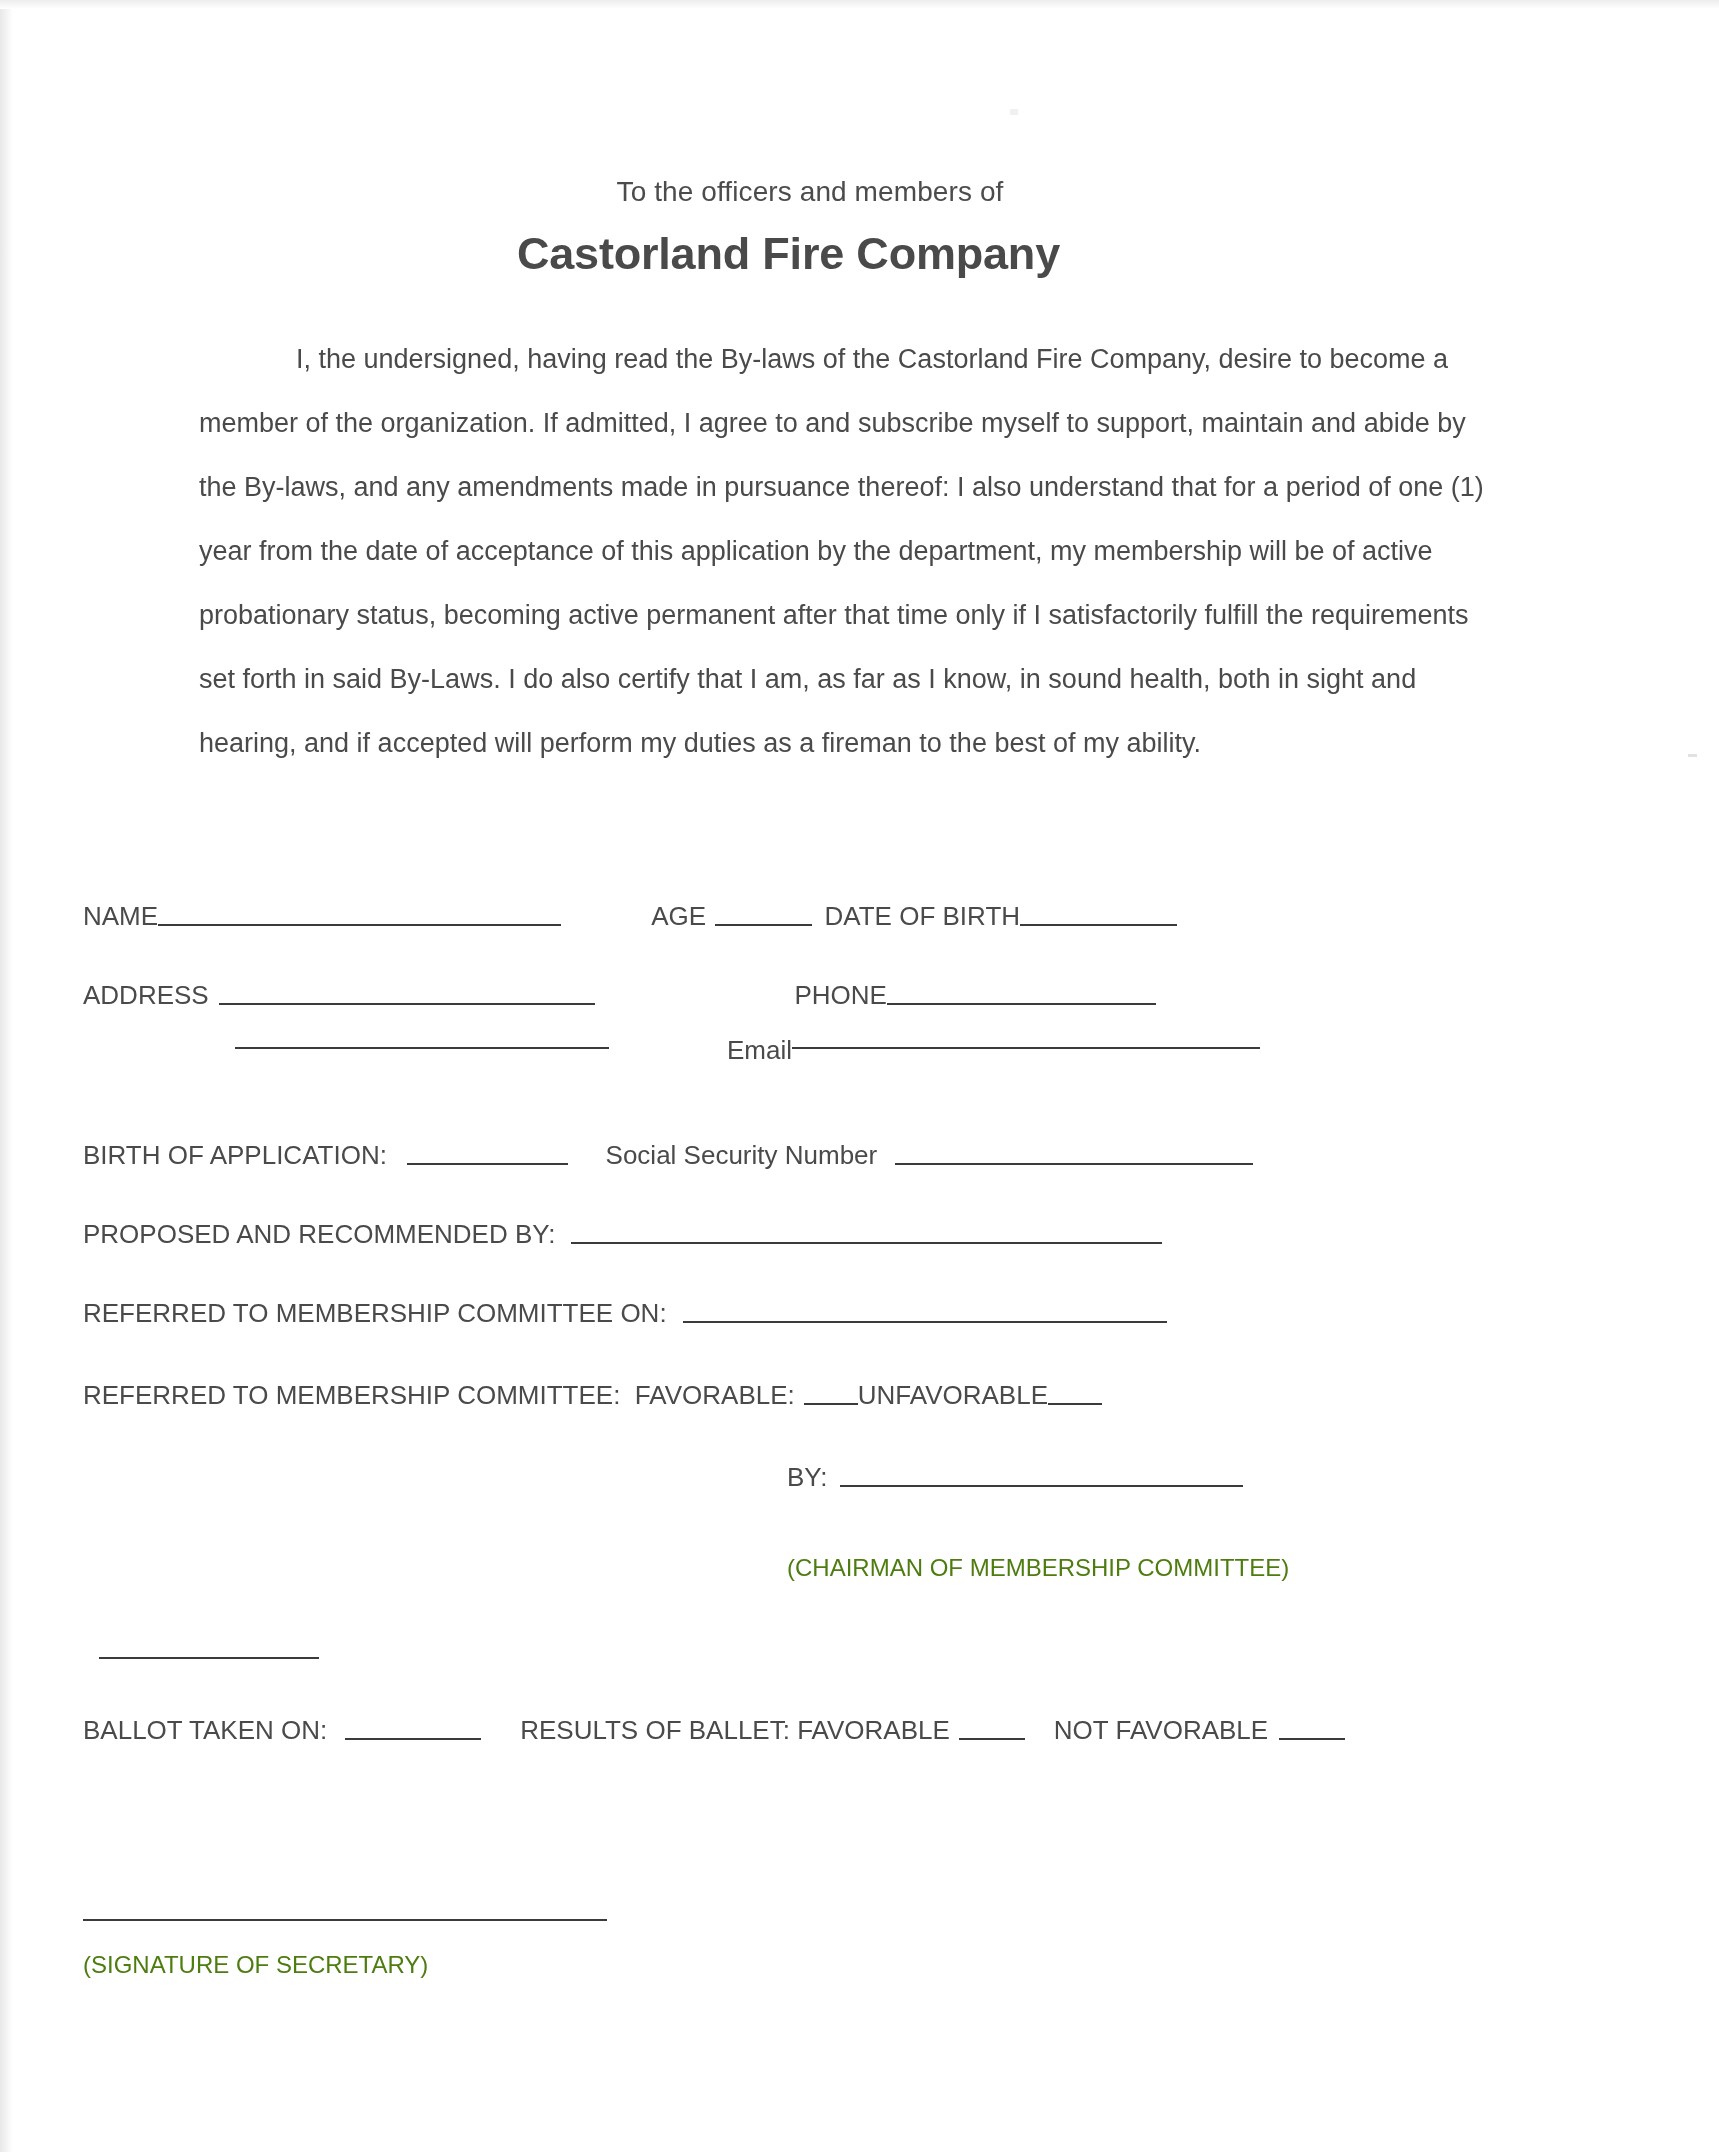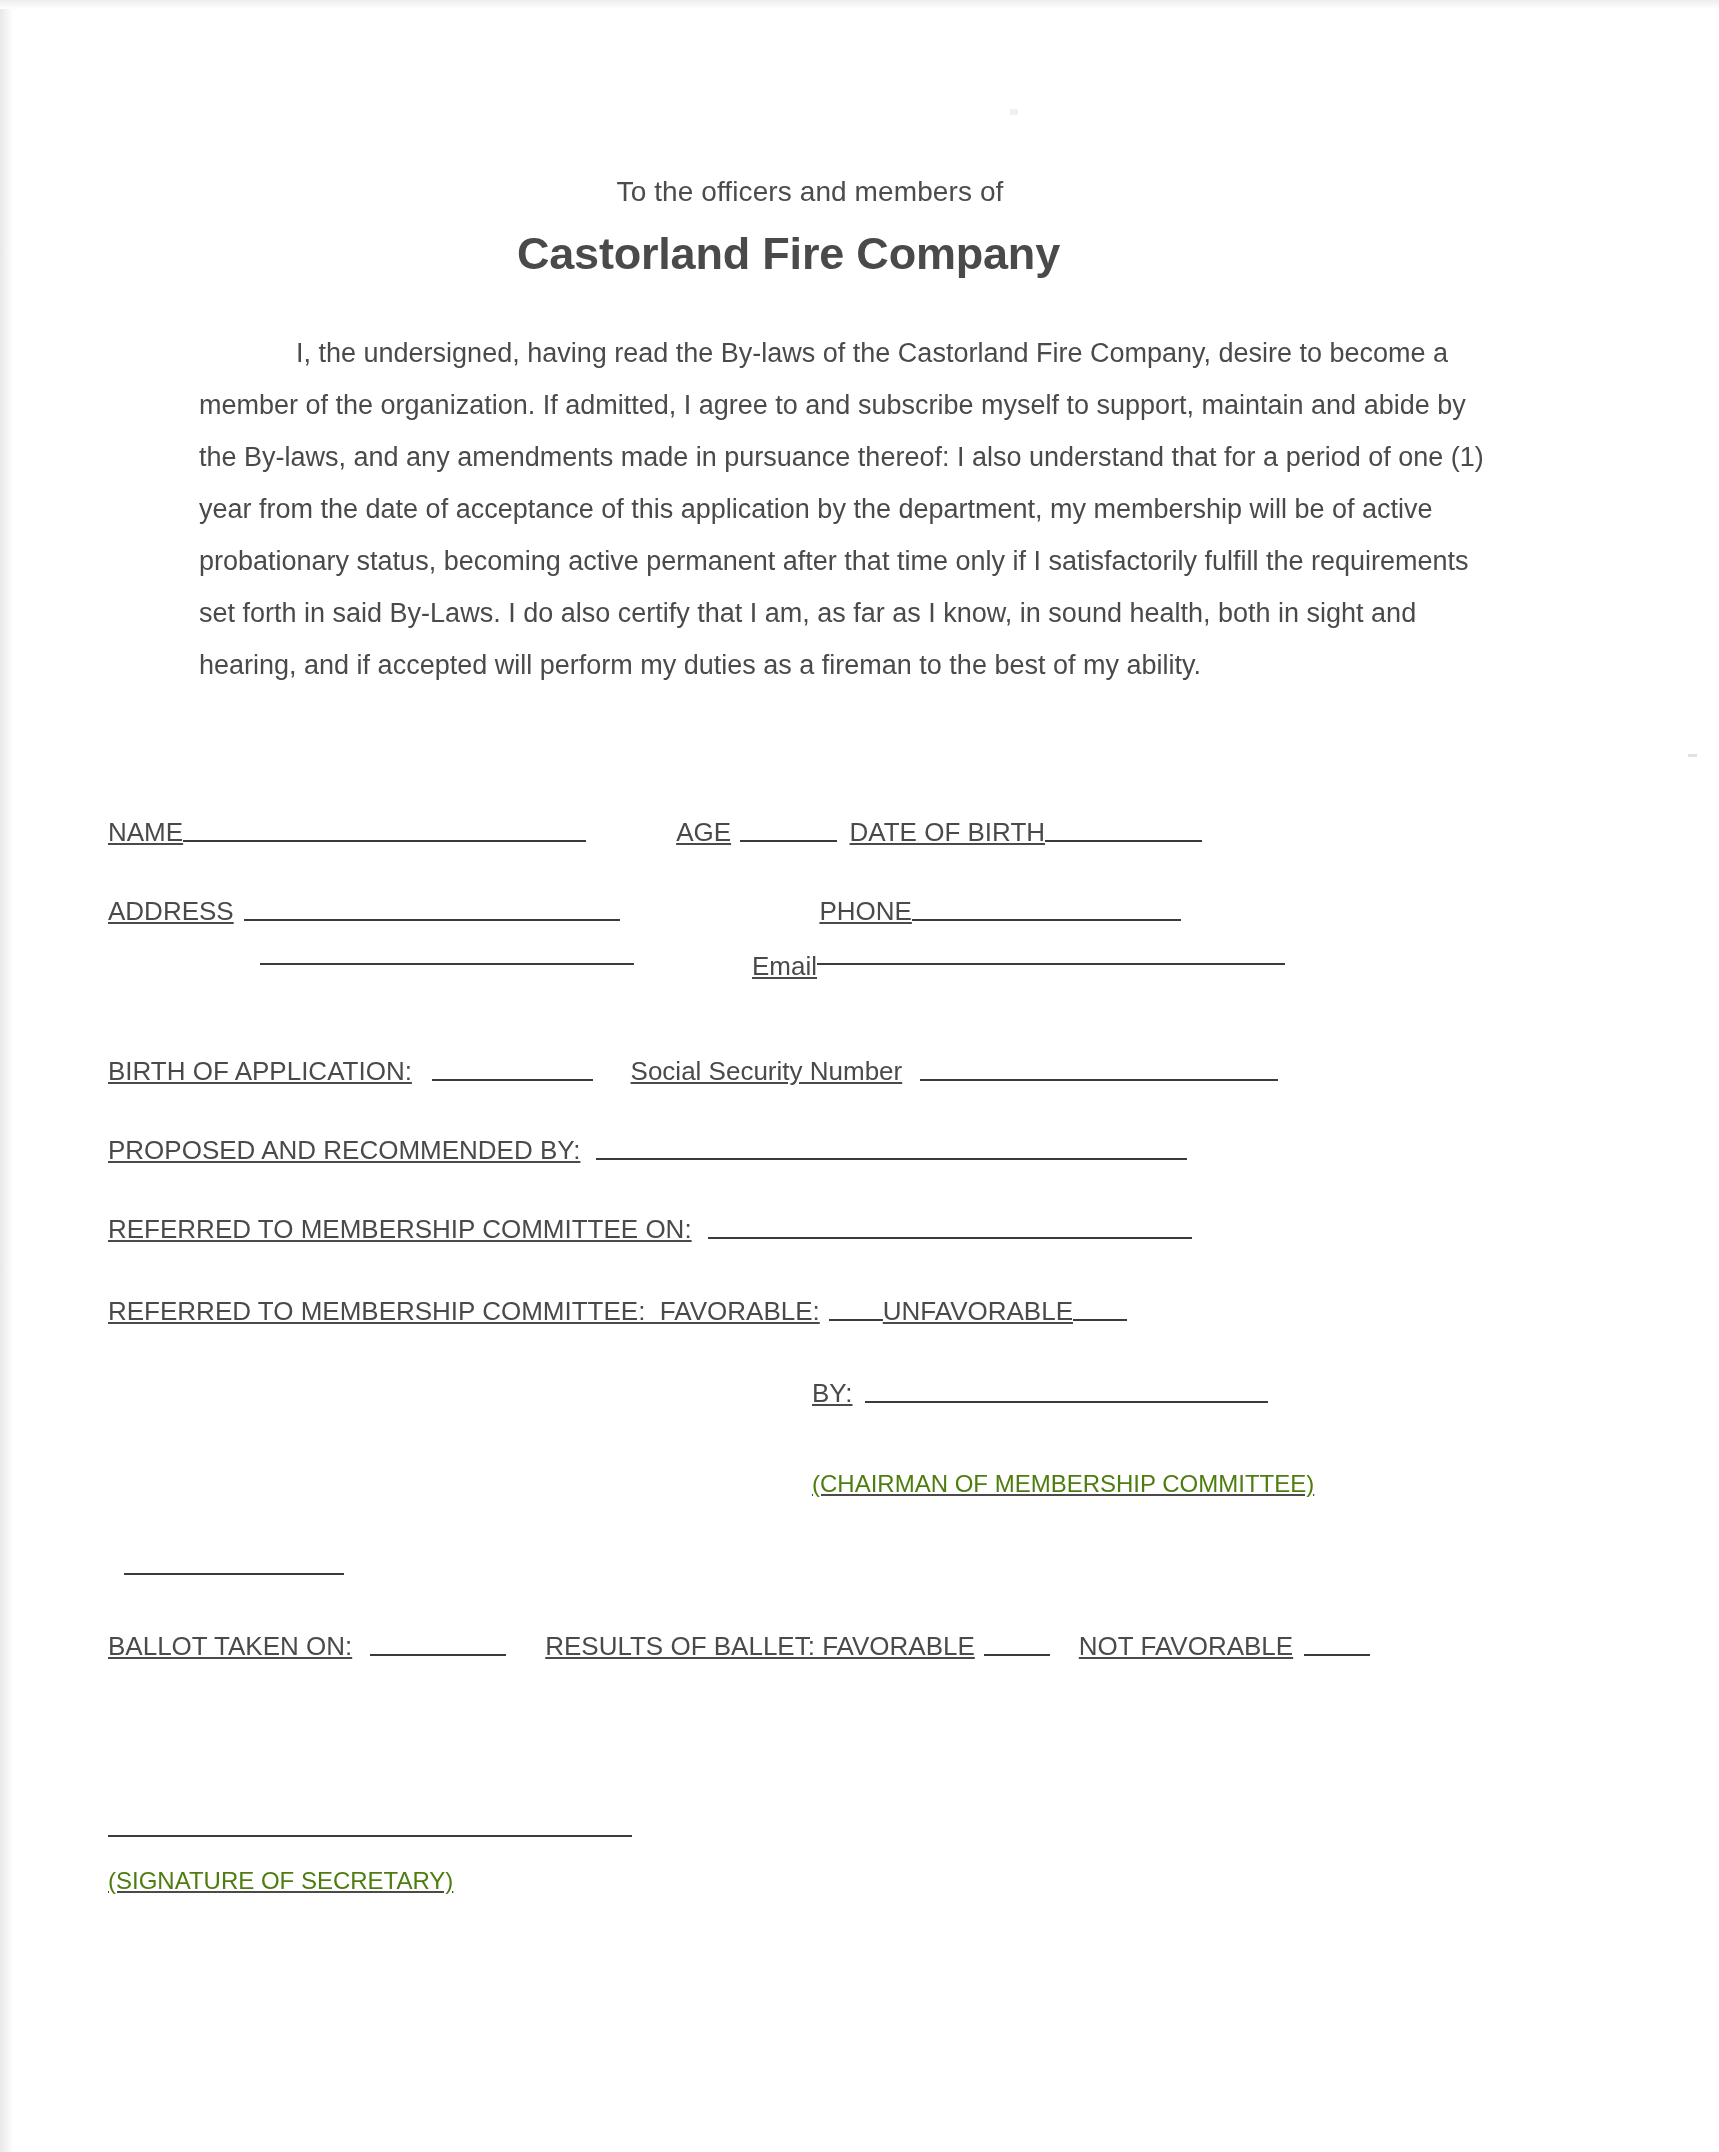--- a/index.html
+++ b/index.html
@@ -66,37 +66,36 @@
     padding-top: 19.7px;
     padding-right: 143px;
     letter-spacing: -0.2px;
   }
 
   
   .body-para {
     margin: 0;
     color: #4a4a4a;
     font-size: 27px;
-    line-height: 52px;
+    line-height: 64px;
     width: 1303px;
     margin-left: 199px;
     padding-top: 47px;
   }
   .body-para .indent {
     display: inline-block;
     width: 97px;
   }
 
   
   .form {
-    margin-left: 108px;
+    margin-left: 83px;
     margin-top: 90px;
     color: #4a4a4a;
     font-size: 26px;
-    text-decoration: underline;
   }
   .row {
     position: relative;
     height: 56px;
     white-space: nowrap;
     display: flex;
     align-items: flex-end;
   }
   .lbl {
     display: inline-block;

